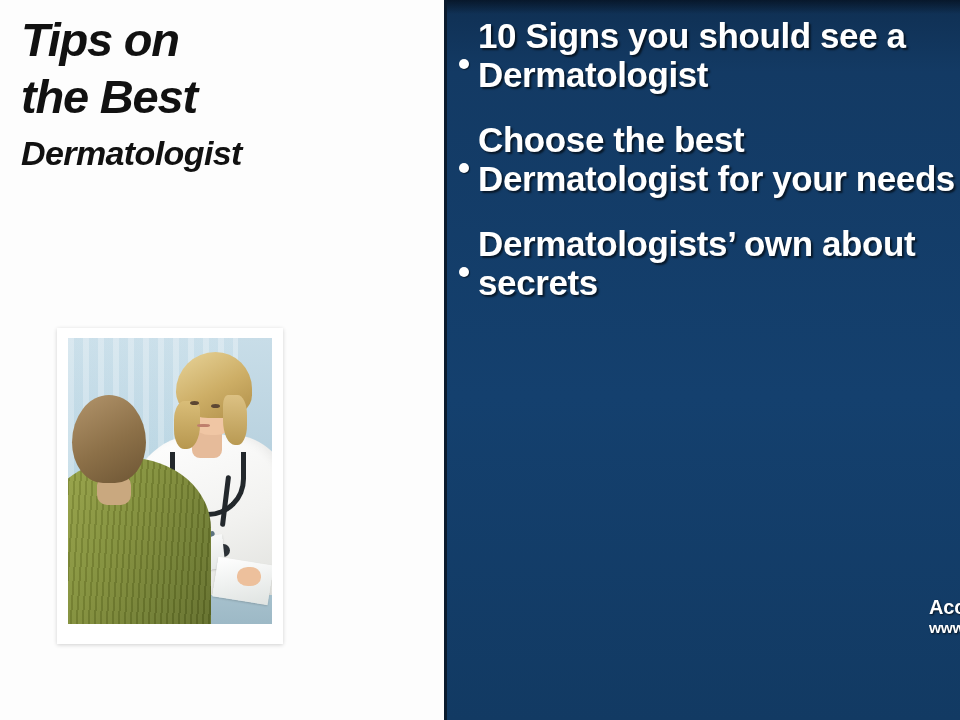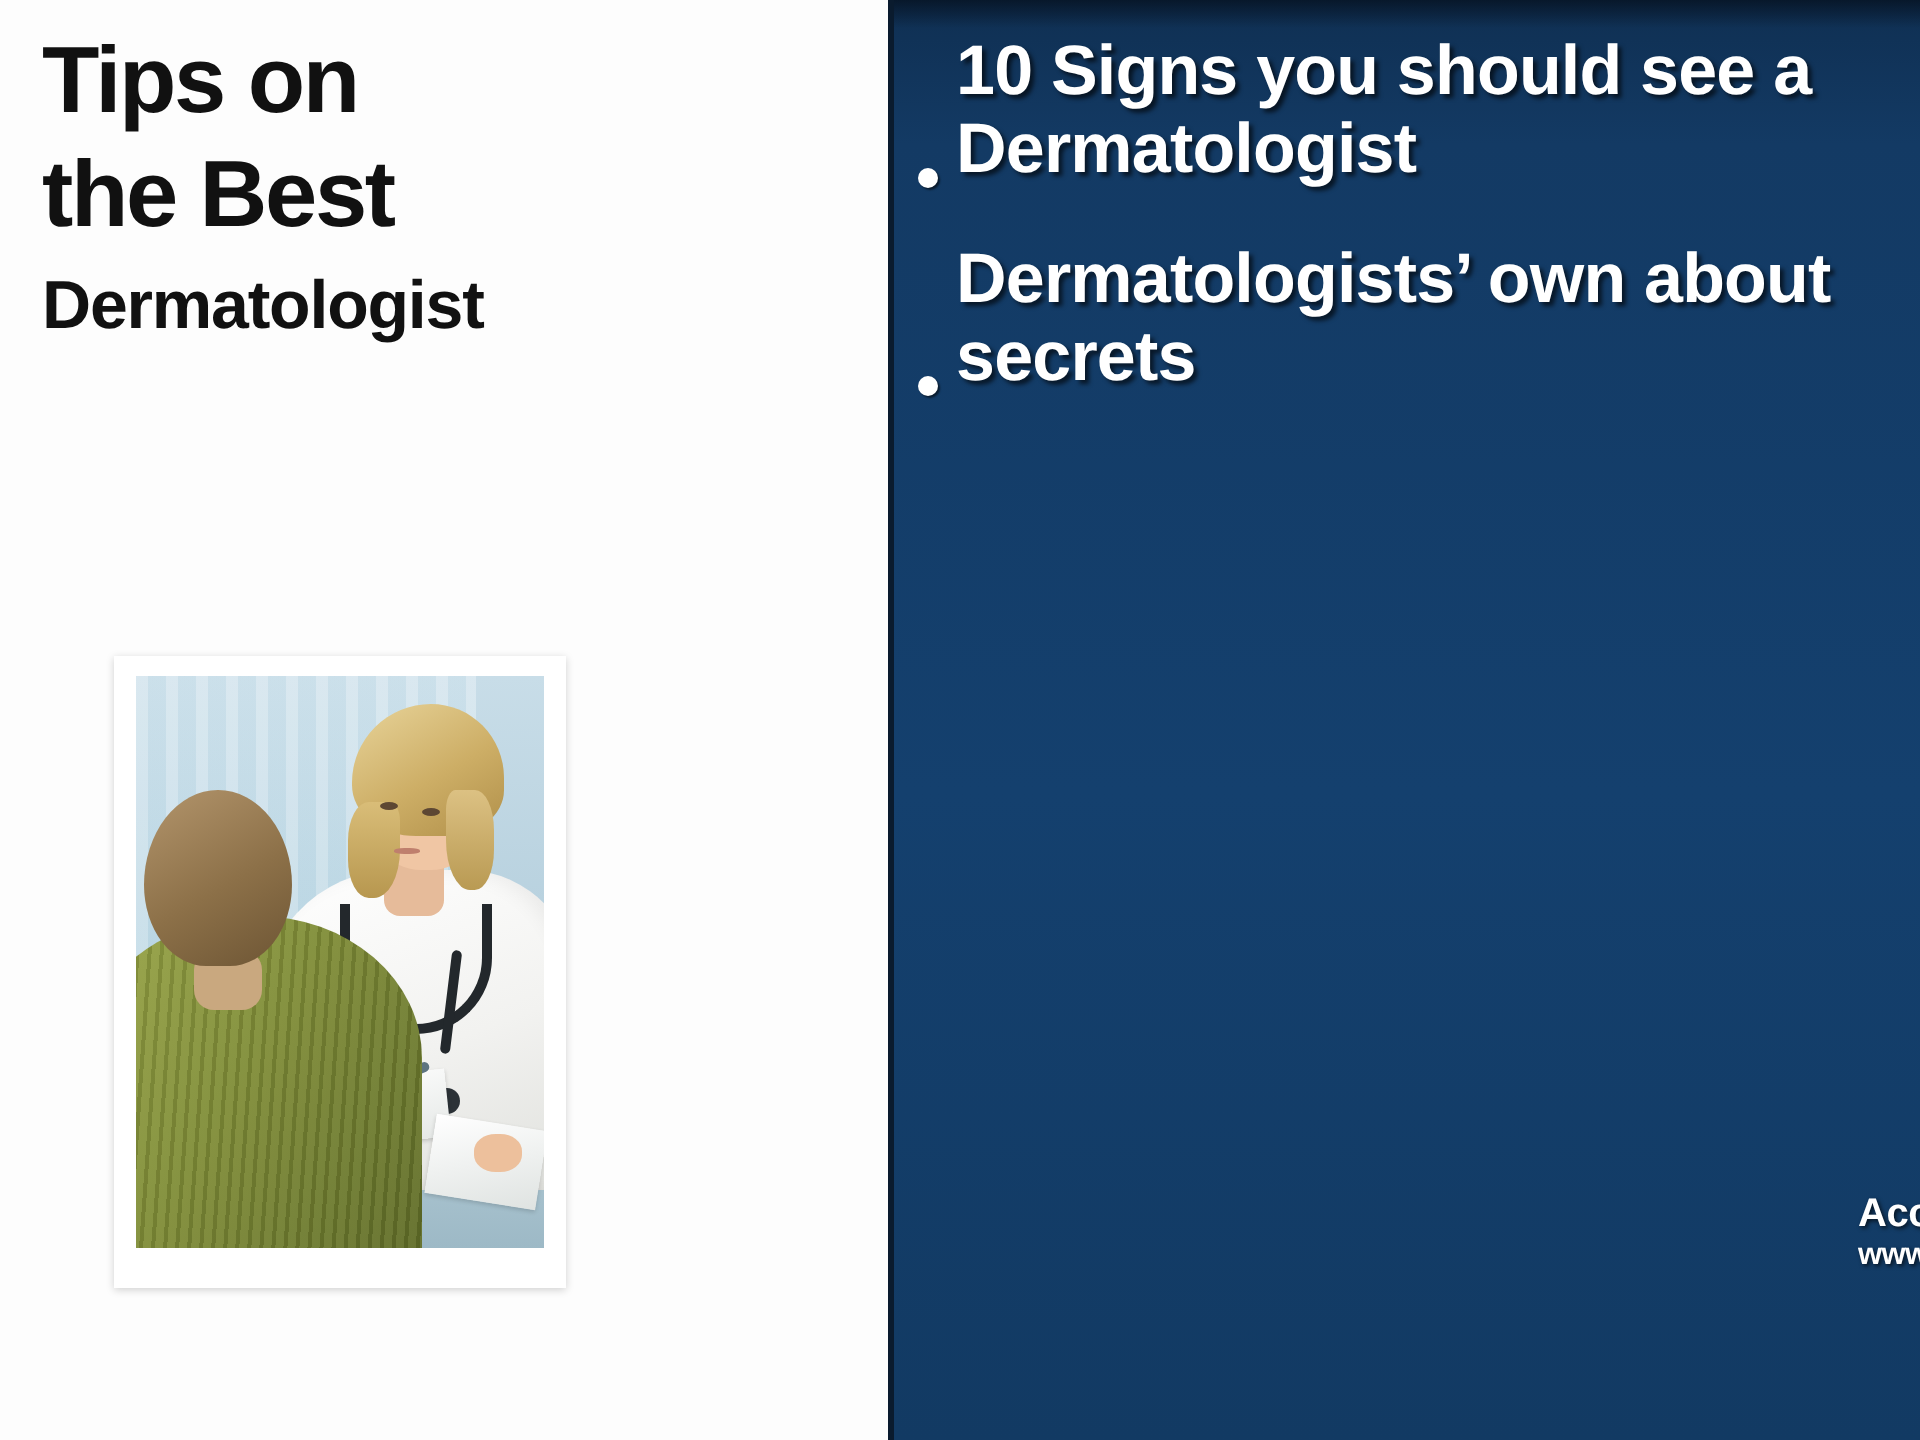--- a/index.html
+++ b/index.html
@@ -27,20 +27,21 @@
     width: 444px;
     height: 720px;
     background: #fdfdfd;
   }
 
   #title-block {
     position: absolute;
     left: 21px;
     top: 11px;
     width: 412px;
+    font-style: italic;
   }
   .title-line {
     display: block;
     font-family: "Liberation Sans", sans-serif;
     font-weight: bold;
     font-size: 47px;
     line-height: 57px;
     letter-spacing: -1.2px;
     color: #111111;
     white-space: nowrap;
@@ -242,21 +243,21 @@
   }
 
   #bullet-list {
     position: absolute;
     left: 12px;
     top: 16px;
     width: 500px;
   }
   .bullet-item {
     display: flex;
-    align-items: flex-end;
+    align-items: center;
     margin-bottom: 26px;
   }
   .bullet-dot {
     flex: 0 0 auto;
     width: 10px;
     height: 10px;
     border-radius: 50%;
     background: #ffffff;
     margin-top: 18px;
     margin-right: 9px;
@@ -358,20 +359,24 @@
 
   <div id="right-panel">
 
     <div id="bullet-list">
 
       <div class="bullet-item">
         <span class="bullet-dot"></span>
         <span class="bullet-text">10 Signs you should see a Dermatologist</span>
       </div>
 
+      <div class="bullet-item">
+        <span class="bullet-dot"></span>
+        <span class="bullet-text">Choose the best Dermatologist for your needs</span>
+      </div>
 
       <div class="bullet-item">
         <span class="bullet-dot"></span>
         <span class="bullet-text">Dermatologists’ own about secrets</span>
       </div>
 
 
     </div>
 
     <div id="footer" class="nosel">

